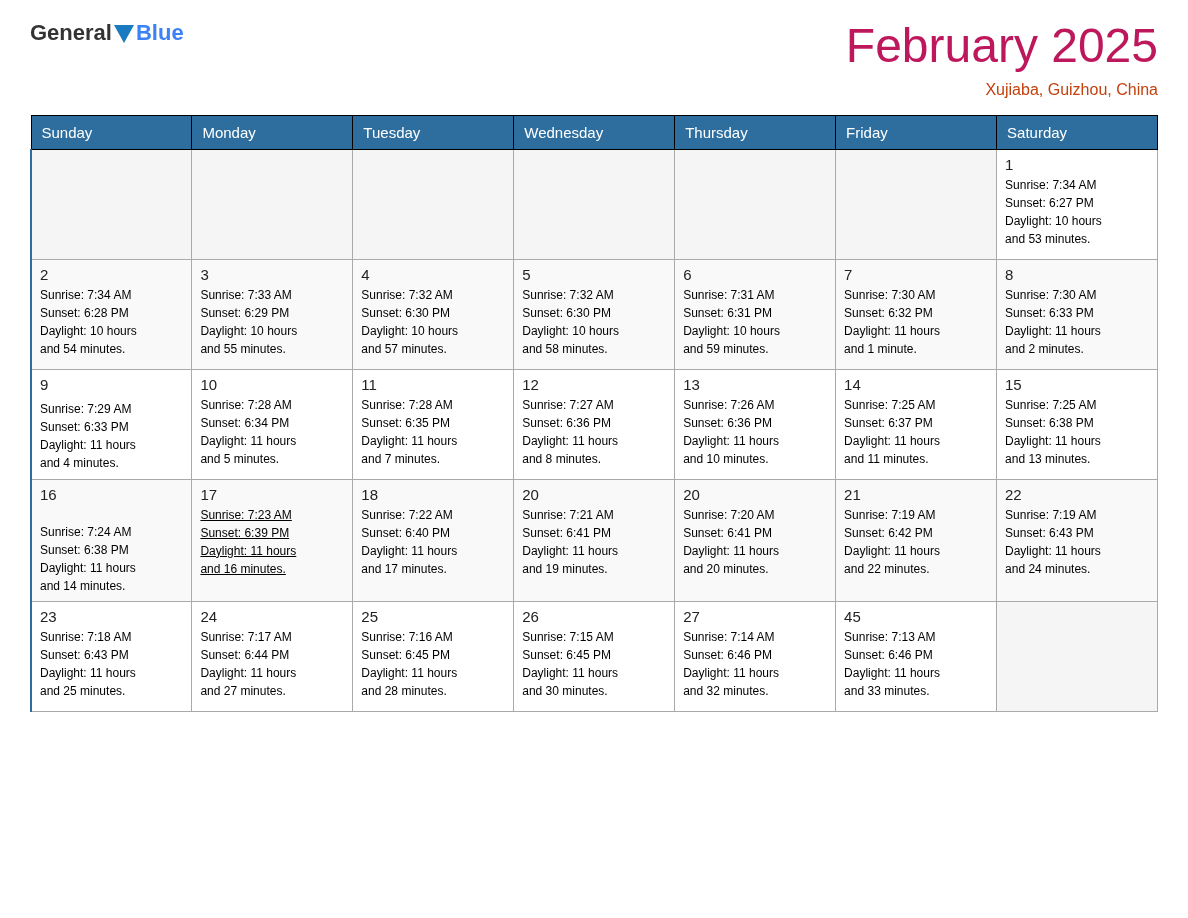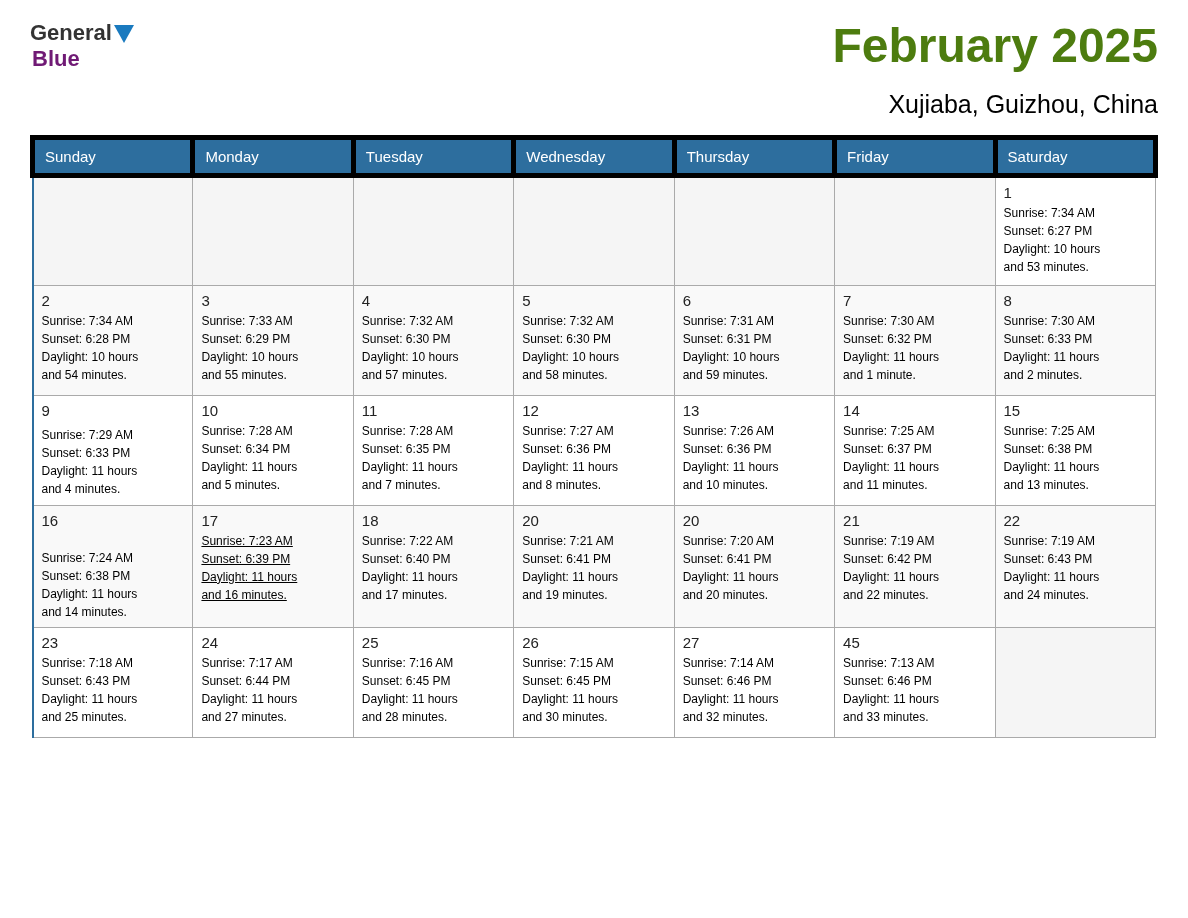--- a/index.html
+++ b/index.html
@@ -17,58 +17,58 @@
       margin-bottom: 16px;
     }
     .logo-text-general {
       font-size: 22px;
       font-weight: bold;
       color: #333;
     }
     .logo-text-blue {
       font-size: 22px;
       font-weight: bold;
-      color: #701a75;
+      color: #3b82f6;
     }
     .logo-wrapper {
       display: flex;
-      flex-direction: column;
+      flex-direction: row;
       align-items: flex-start;
     }
     .logo-row {
       display: flex;
       align-items: center;
     }
     .title-block {
       text-align: right;
     }
     .calendar-title {
       font-size: 48px;
-      font-weight: bold;
-      color: #4d7c0f;
+      font-weight: normal;
+      color: #be185d;
       line-height: 1.1;
     }
     .calendar-subtitle {
-      font-size: 25px;
-      color: #000000;
-      margin-top: 17px;
+      font-size: 16px;
+      color: #c2410c;
+      margin-top: 8px;
     }
     table {
       width: 100%;
       border-collapse: collapse;
       table-layout: fixed;
     }
     thead tr th {
       background-color: #2d6e9e;
       color: #fff;
       font-size: 15px;
       font-weight: normal;
       padding: 8px 10px;
       text-align: left;
-      border: 5px solid #000000;
+      border: 1px solid #000000;
     }
     tbody tr td {
       border: 1px solid #aaa;
       vertical-align: top;
       padding: 6px 8px;
       height: 110px;
       font-size: 12.5px;
       color: #222;
       background: #fff;
     }

